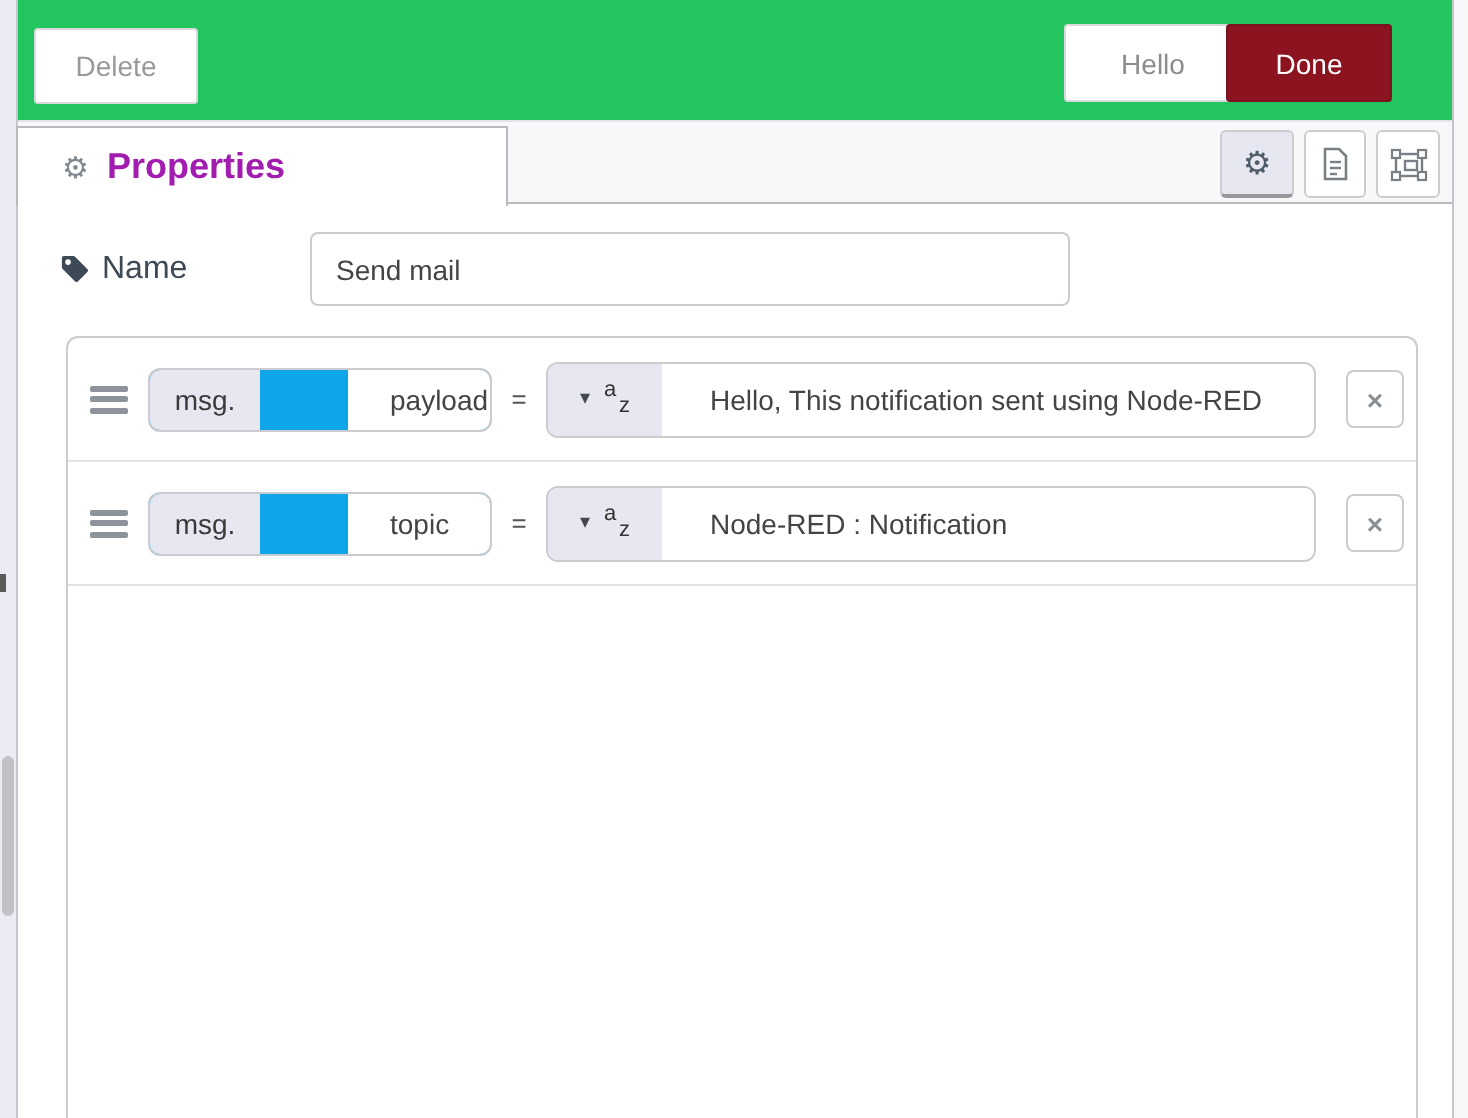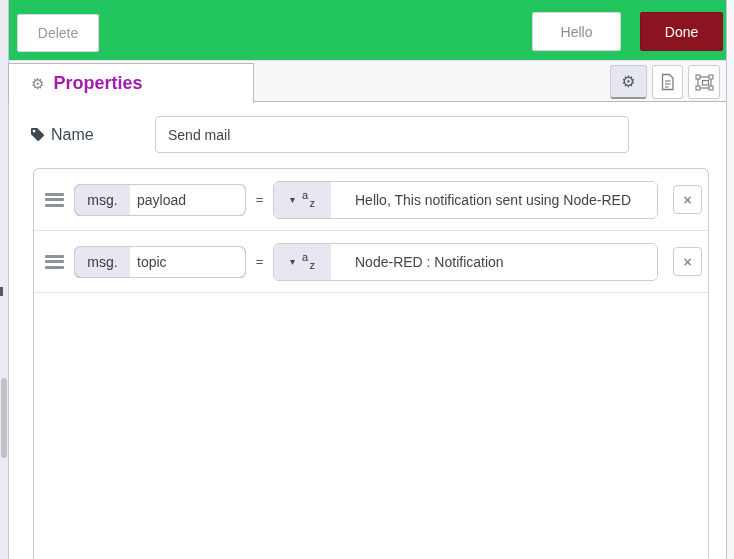--- a/index.html
+++ b/index.html
@@ -53,21 +53,21 @@
     border-bottom: 1px solid #e4e4e8;
   }
   .btn {
     position: absolute; top: 12px; height: 39px;
     font-family: "Liberation Sans", sans-serif;
     font-size: 14px; border-radius: 2px; cursor: pointer;
     background: #ffffff; border: 1px solid #d9d9dd; color: #999;
   }
   .btn-delete { left: 8px;  width: 82px; top: 14px; height: 38px; }
   .btn-cancel { left: 523px; width: 89px; color: #8c8c8c; }
-  .btn-done   { left: 631px; width: 83px; border: 1px solid #7c1220; color: #fff; font-weight: normal; }
+  .btn-done   { left: 604px; width: 83px; border: 1px solid #7c1220; color: #fff; font-weight: normal; }
 
   
   .tabbar {
     position: relative; height: 41px; background: #f8f8fa;
     border-bottom: 1px solid #b9b9bf;
   }
   .tab-active {
     position: absolute; left: -1px; top: 2px; width: 246px; height: 40px;
     background: #ffffff; border: 1px solid #b9b9bf; border-bottom: none;
     z-index: 2; display: flex; align-items: center; padding-left: 22px;
@@ -87,21 +87,21 @@
   .tb-doc  { left: 643px; width: 31px; }
   .tb-app  { left: 679px; width: 32px; }
 
   
   .content { position: relative; height: 422px; background: #ffffff; }
 
   .name-row { position: absolute; left: 21px; top: 14px; height: 37px; display: flex; align-items: center; }
   .name-row svg { margin-right: 6px; }
   .name-label { font-size: 16px; color: #3e4956; }
   .name-input {
-    position: absolute; left: 146px; top: 14px; width: 474px; height: 37px;
+    position: absolute; left: 146px; top: 14px; width: 380px; height: 37px;
     border: 1px solid #cbcbd0; border-radius: 4px; padding: 0 12px;
     font-family: "Liberation Sans", sans-serif; font-size: 14px; color: #444;
     outline: none; background: #fff;
   }
 
   .prop-list {
     position: absolute; left: 24px; top: 66px; width: 676px; height: 400px;
     border: 1px solid #cbcbd0; border-bottom: none; border-radius: 6px 6px 0 0;
     background: #fff; overflow: hidden;
   }
@@ -114,22 +114,22 @@
 
   .key-group {
     display: flex; width: 172px; height: 32px; border: 1px solid #cbcbd0;
     border-radius: 6px; overflow: hidden; background: #0ea5e9; flex: none;
   }
   .key-prefix {
     background: #e7e7f2; width: 55px; display: flex; align-items: center;
     justify-content: center; font-size: 14px; color: #3a3a3a; flex: none;
   }
   .key-input {
-    border: none; outline: none; flex: 1; min-width: 0; padding-left: 7px;
-    font-family: "Liberation Sans", sans-serif; font-size: 14px; color: #444;
+    border: none; outline: none; flex: 1; min-width: 0; padding-left: 21px;
+    font-family: "Liberation Sans", sans-serif; font-size: 14px; color: #444; margin-left: 44px;
   }
 
   .equals { margin: 0 9px; font-size: 13px; color: #555; width: 9px; text-align: center; flex: none; }
 
   .typed-group {
     display: flex; width: 385px; height: 38px; border: 1px solid #cbcbd0;
     border-radius: 6px; overflow: hidden; background: #fff; flex: none;
   }
   .type-btn {
     background: #e7e7f2; width: 57px; display: flex; align-items: center;

